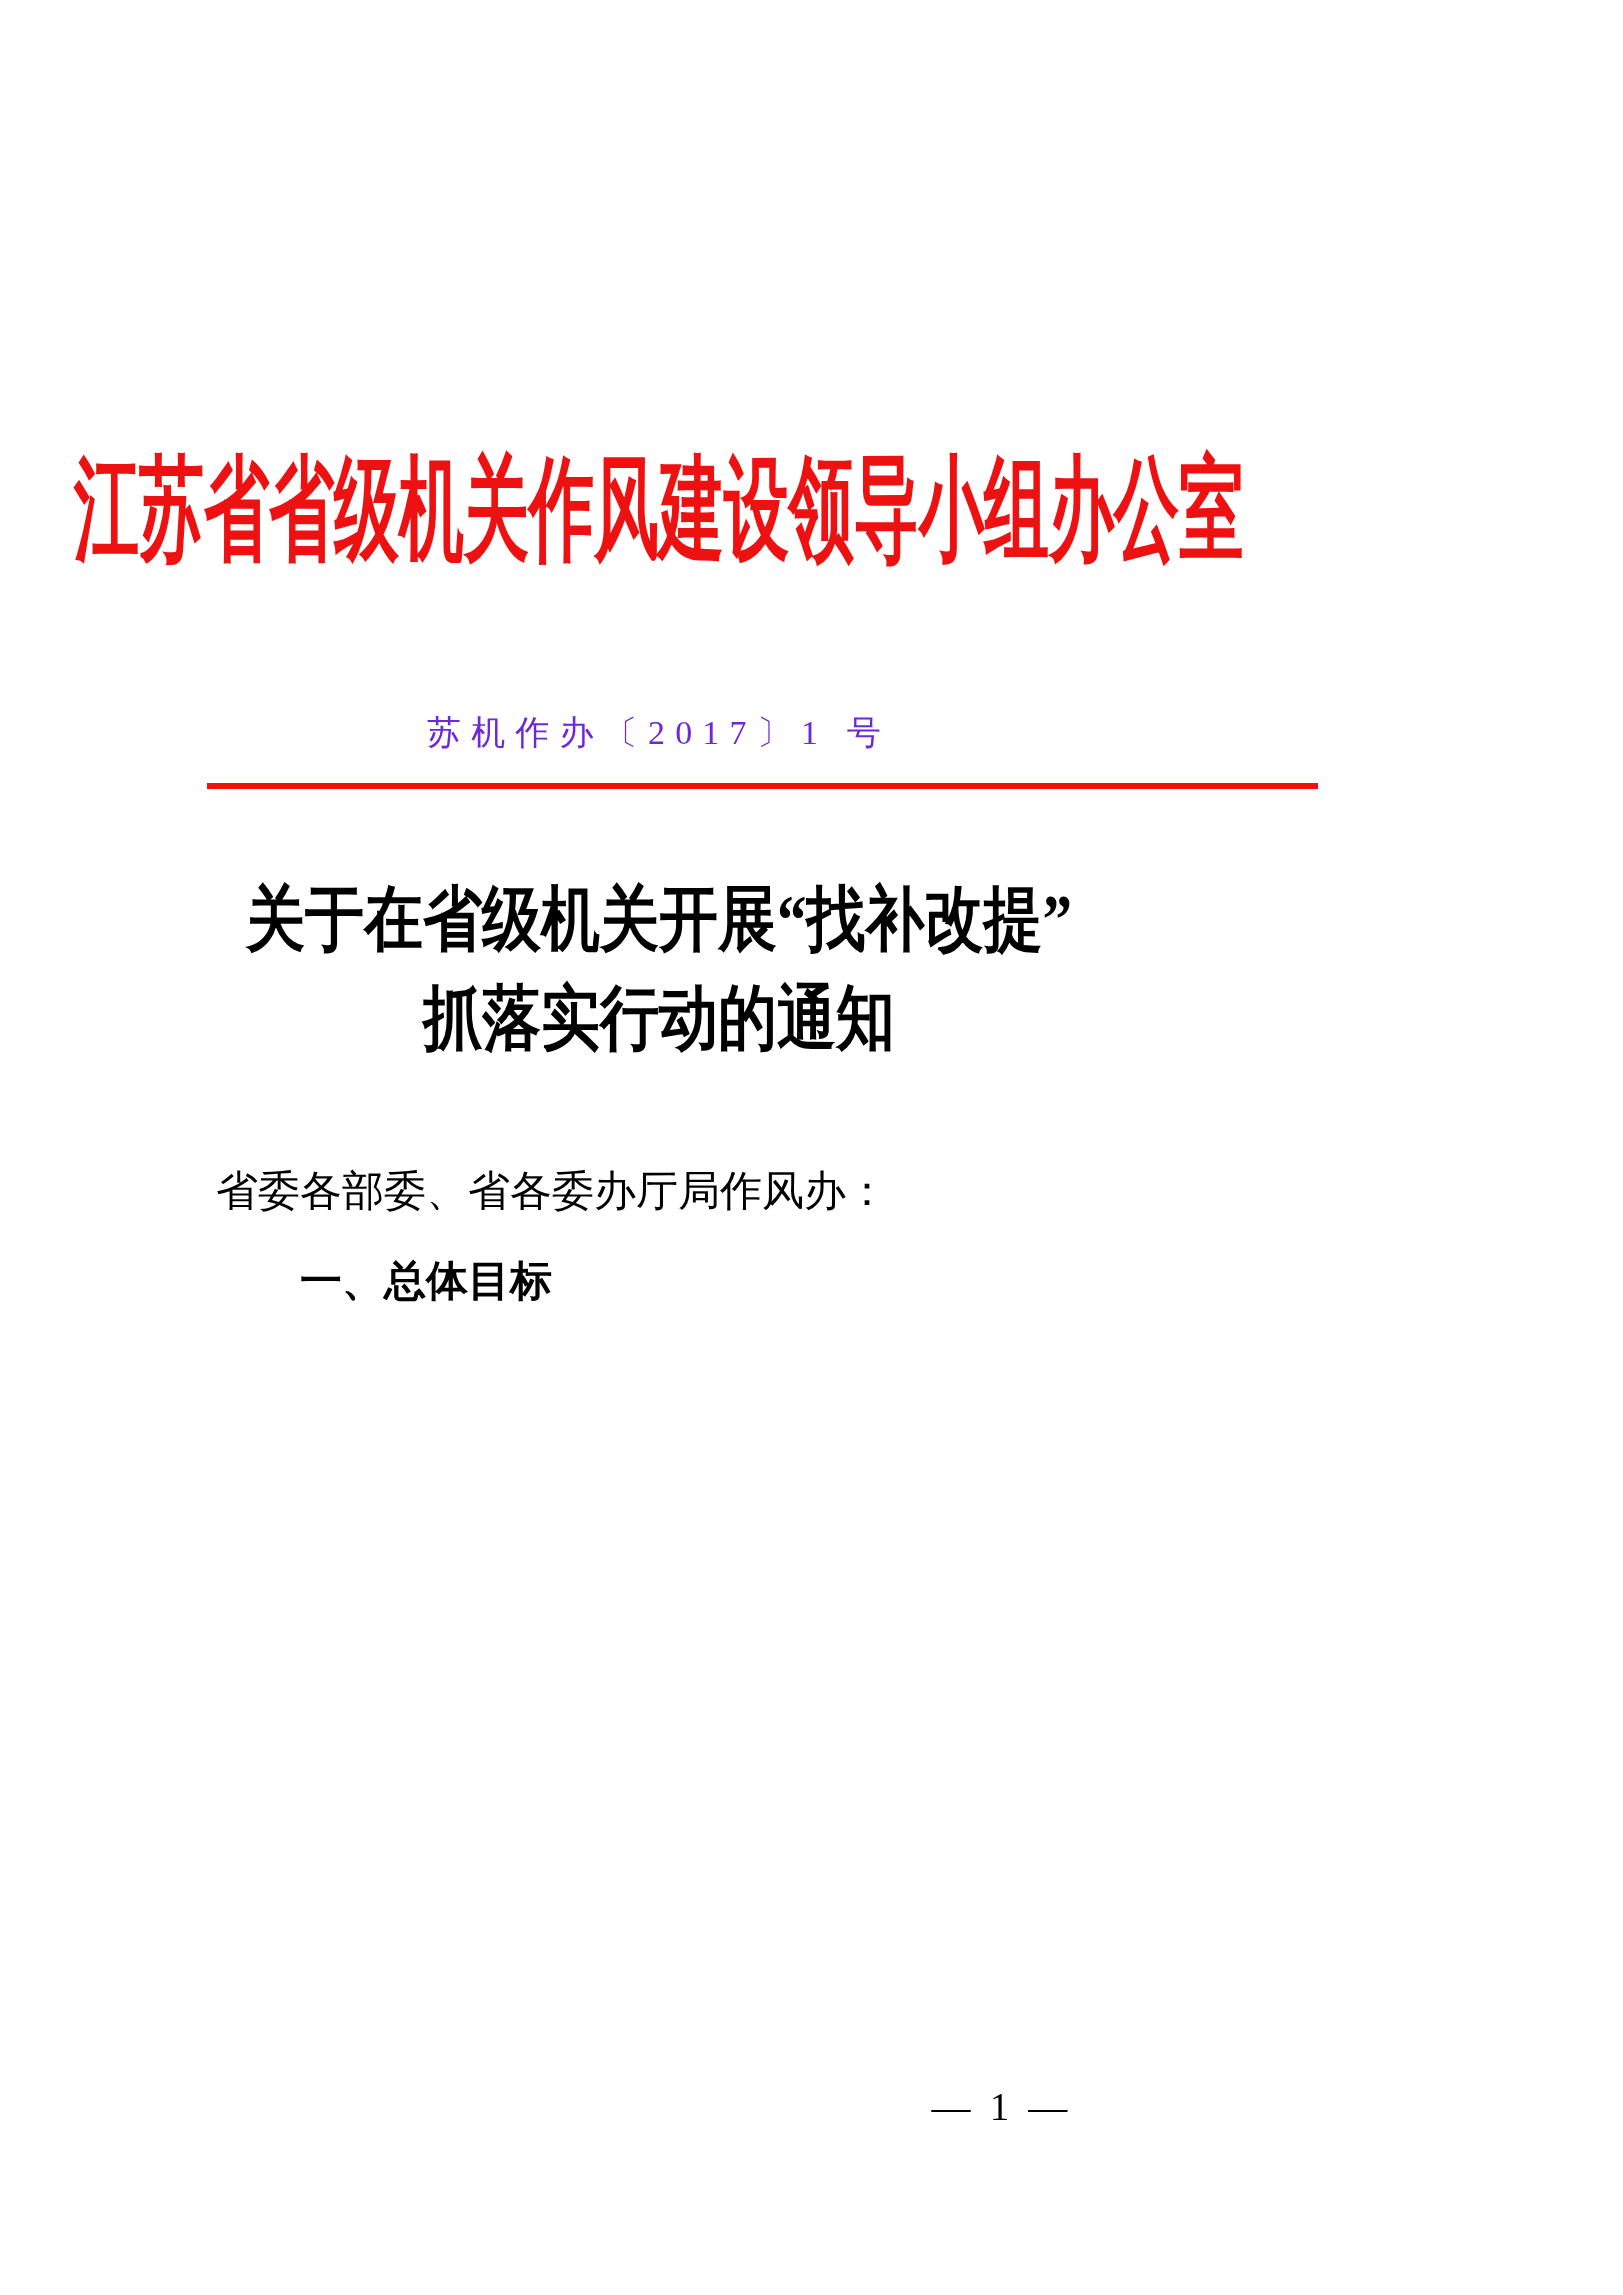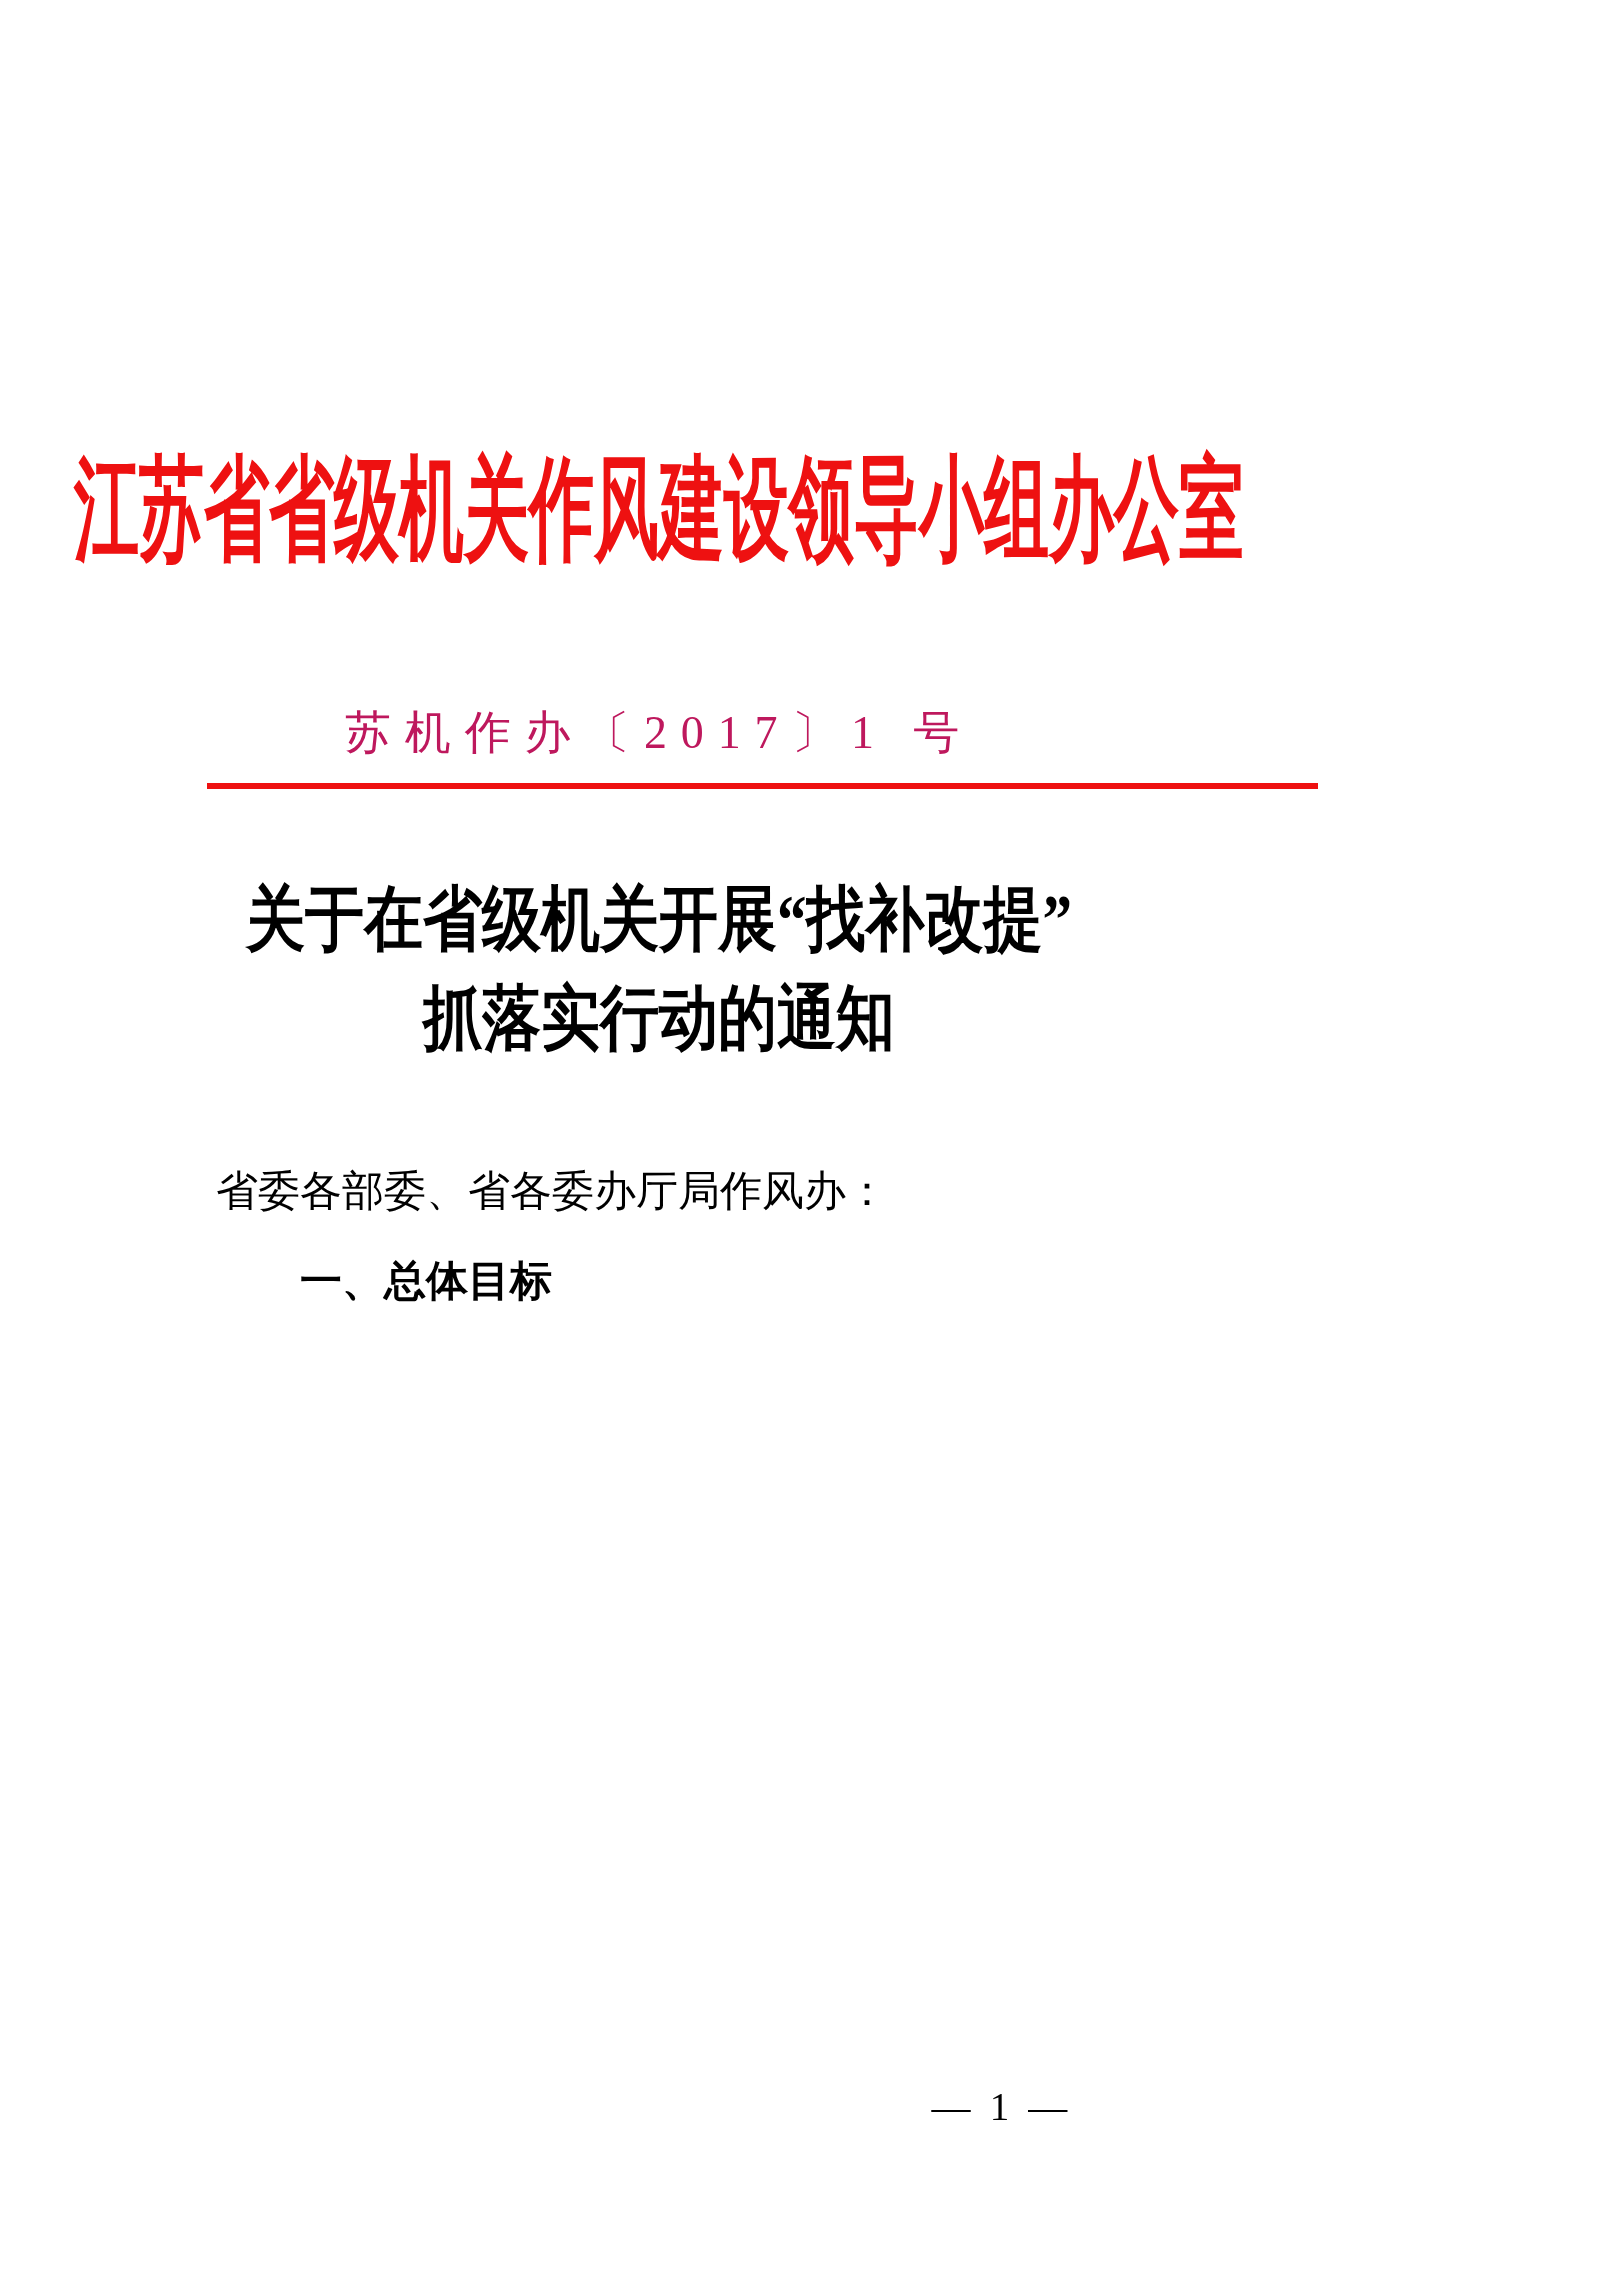--- a/index.html
+++ b/index.html
@@ -27,24 +27,24 @@
     white-space: nowrap;
     transform: scaleY(1.75);
     transform-origin: top center;
     letter-spacing: 0;
   }
   
   .doc-number {
     position: absolute;
     top: 707px; left: 0; width: 100%;
     text-align: center;
-    font-size: 46px;
+    font-size: 34px;
     line-height: 52px;
     letter-spacing: 0.30em;
-    color: #be185d;
+    color: #6d28d9;
   }
   
   .red-rule {
     position: absolute;
     top: 783px; left: 207px;
     width: 1207px; height: 5.9px;
     background: #ee1111;
   }
   
   .doc-title {

